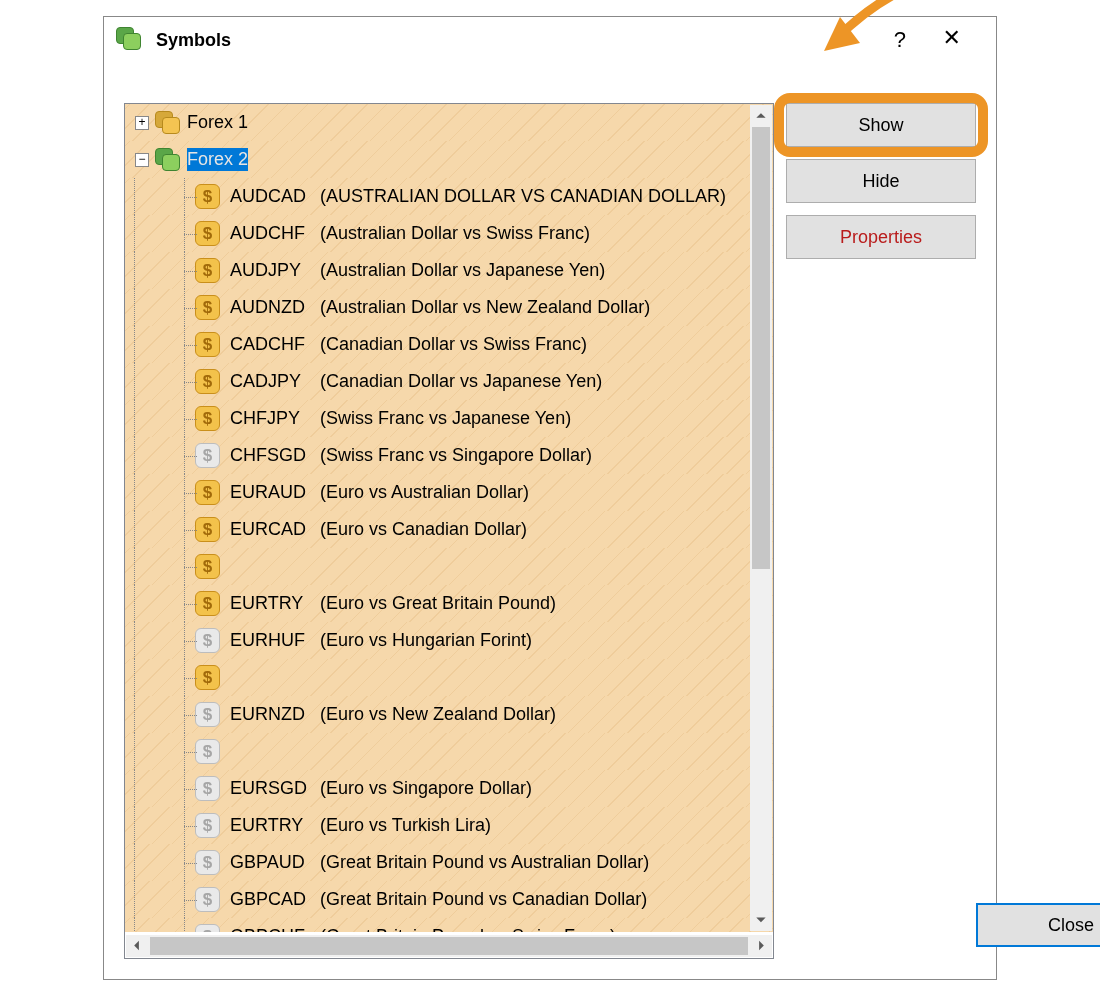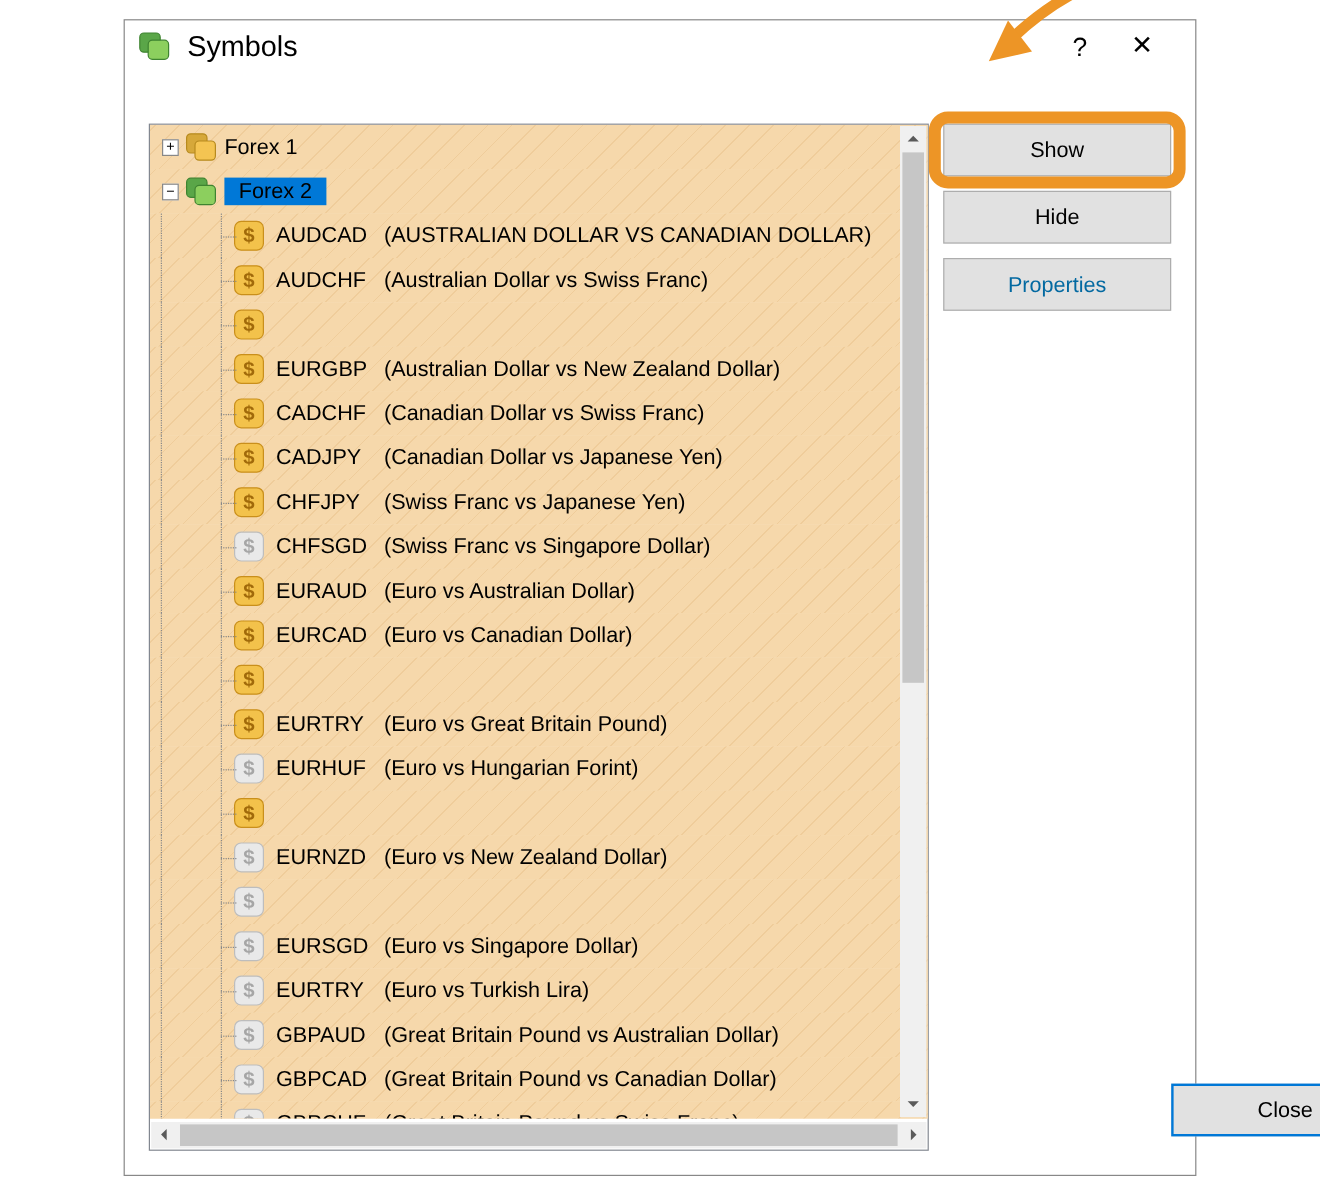--- a/index.html
+++ b/index.html
@@ -23,21 +23,21 @@
     border: 1px solid #888;
   }
   .titlebar {
     height: 46px;
     display: flex;
     align-items: center;
     padding-left: 12px;
     position: relative;
   }
   .titlebar .app-icon { width: 28px; height: 26px; margin-right: 12px; position:relative; }
-  .titlebar .title { font-size: 24px; color:#000; }
+  .titlebar .title { font-size: 18px; color:#000;font-weight:bold; }
   .titlebar .help-icon, .titlebar .close-x {
     font-family: "Segoe UI", Tahoma, sans-serif;
     font-size: 22px;
     color:#000;
     position:absolute;
     top: 8px;
     cursor: default;
   }
   .titlebar .help-icon { right: 90px; top:10px; }
   .titlebar .close-x { right: 35px; }
@@ -68,22 +68,22 @@
   .tree-line {
     height: 37px;
     display: flex;
     align-items: center;
     white-space: nowrap;
     font-size: 18px;
     color: #000;
   }
   .tree-line.sel-group .group-label {
     background: #0078d7;
-    color: #000000;
-    padding: 1px 12px;
+    color: #e5e5e5;
+    padding: 1px 0;
   }
 
   
   .guide { position: relative; width:20px; height:100%; display:inline-block; }
   .vline::before {
     content:"";
     position:absolute;
     left:9px; top:0; bottom:0;
     border-left: 1px dotted #888;
   }
@@ -166,21 +166,21 @@
   }
   .btn {
     width: 190px; height: 44px;
     background: #e1e1e1;
     border: 1px solid #adadad;
     font: inherit; font-size:18px;
     color:#000;
     margin-bottom: 12px;
     cursor: default;
   }
-  .btn.disabled { color:#0369a1; }
+  .btn.disabled { color:#b91c1c; }
   .btn.close-btn {
     position:absolute; bottom:0;
     border: 2px solid #0078d7;
     padding:0;
   }
 
   
   .ring {
     position:absolute;
     left:-12px; top:-10px;
@@ -259,28 +259,32 @@
       <span class="sym-text">
         <span class="code">AUDCHF</span>
         <span>(Australian Dollar vs Swiss Franc)</span>
       </span>
     </div>
     <div class="tree-line hlrows">
       <span class="guide vline"></span>
               <span style="width:30px;display:inline-block"></span>
               <span class="guide tee"></span>
       <span class="sym-icon sym-gold">$</span>
-    </div>
-    <div class="tree-line hlrows">
-      <span class="guide vline"></span>
-              <span style="width:30px;display:inline-block"></span>
-              <span class="guide tee"></span>
-      <span class="sym-icon sym-gold">$</span>
-      <span class="sym-text">
-        <span class="code">EURGBP</span>
+      <span class="sym-text">
+        <span class="code">AUDJPY</span>
+        <span>(Australian Dollar vs Japanese Yen)</span>
+      </span>
+    </div>
+    <div class="tree-line hlrows">
+      <span class="guide vline"></span>
+              <span style="width:30px;display:inline-block"></span>
+              <span class="guide tee"></span>
+      <span class="sym-icon sym-gold">$</span>
+      <span class="sym-text">
+        <span class="code">AUDNZD</span>
         <span>(Australian Dollar vs New Zealand Dollar)</span>
       </span>
     </div>
     <div class="tree-line hlrows">
       <span class="guide vline"></span>
               <span style="width:30px;display:inline-block"></span>
               <span class="guide tee"></span>
       <span class="sym-icon sym-gold">$</span>
       <span class="sym-text">
         <span class="code">CADCHF</span>

